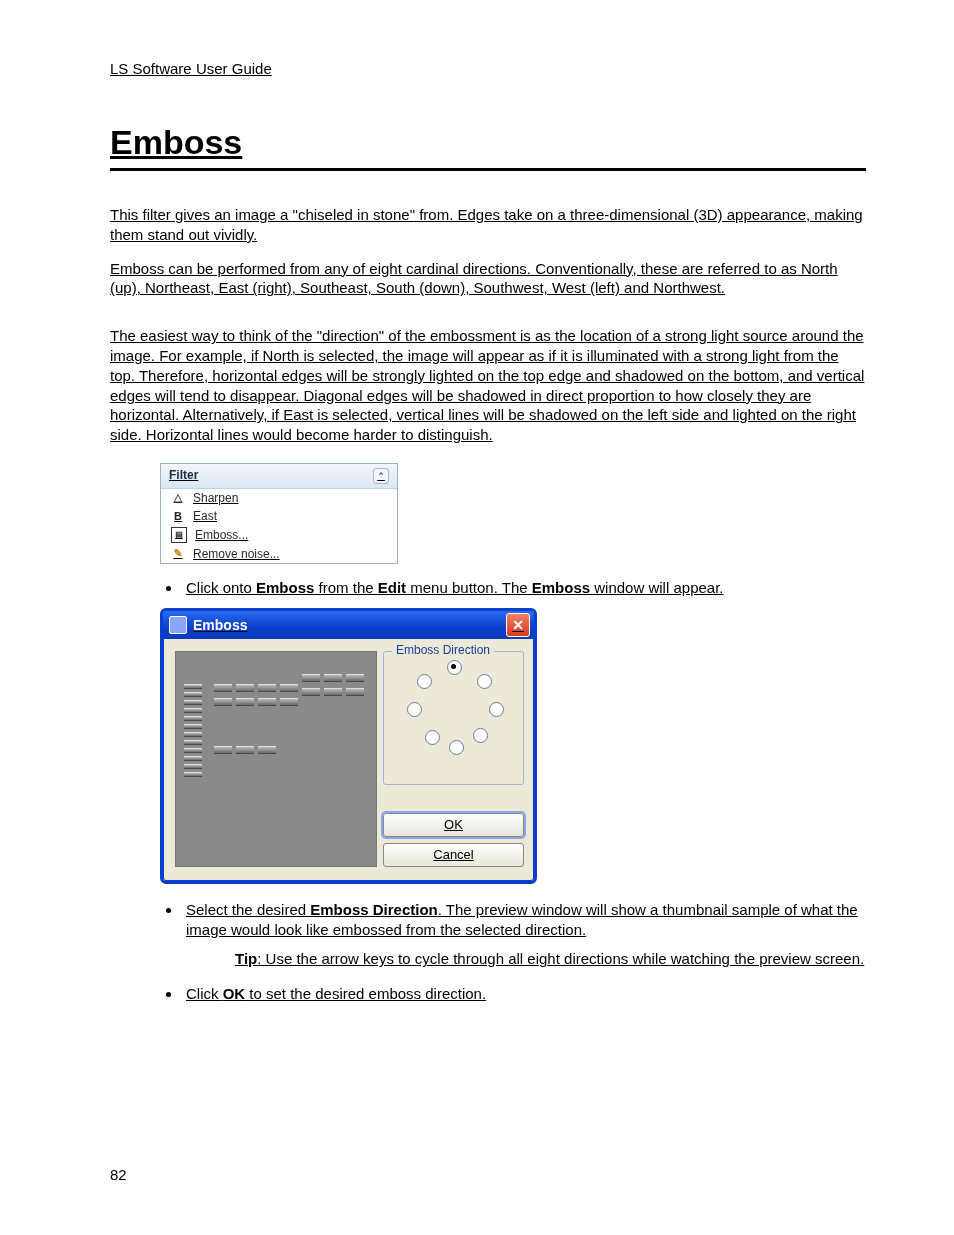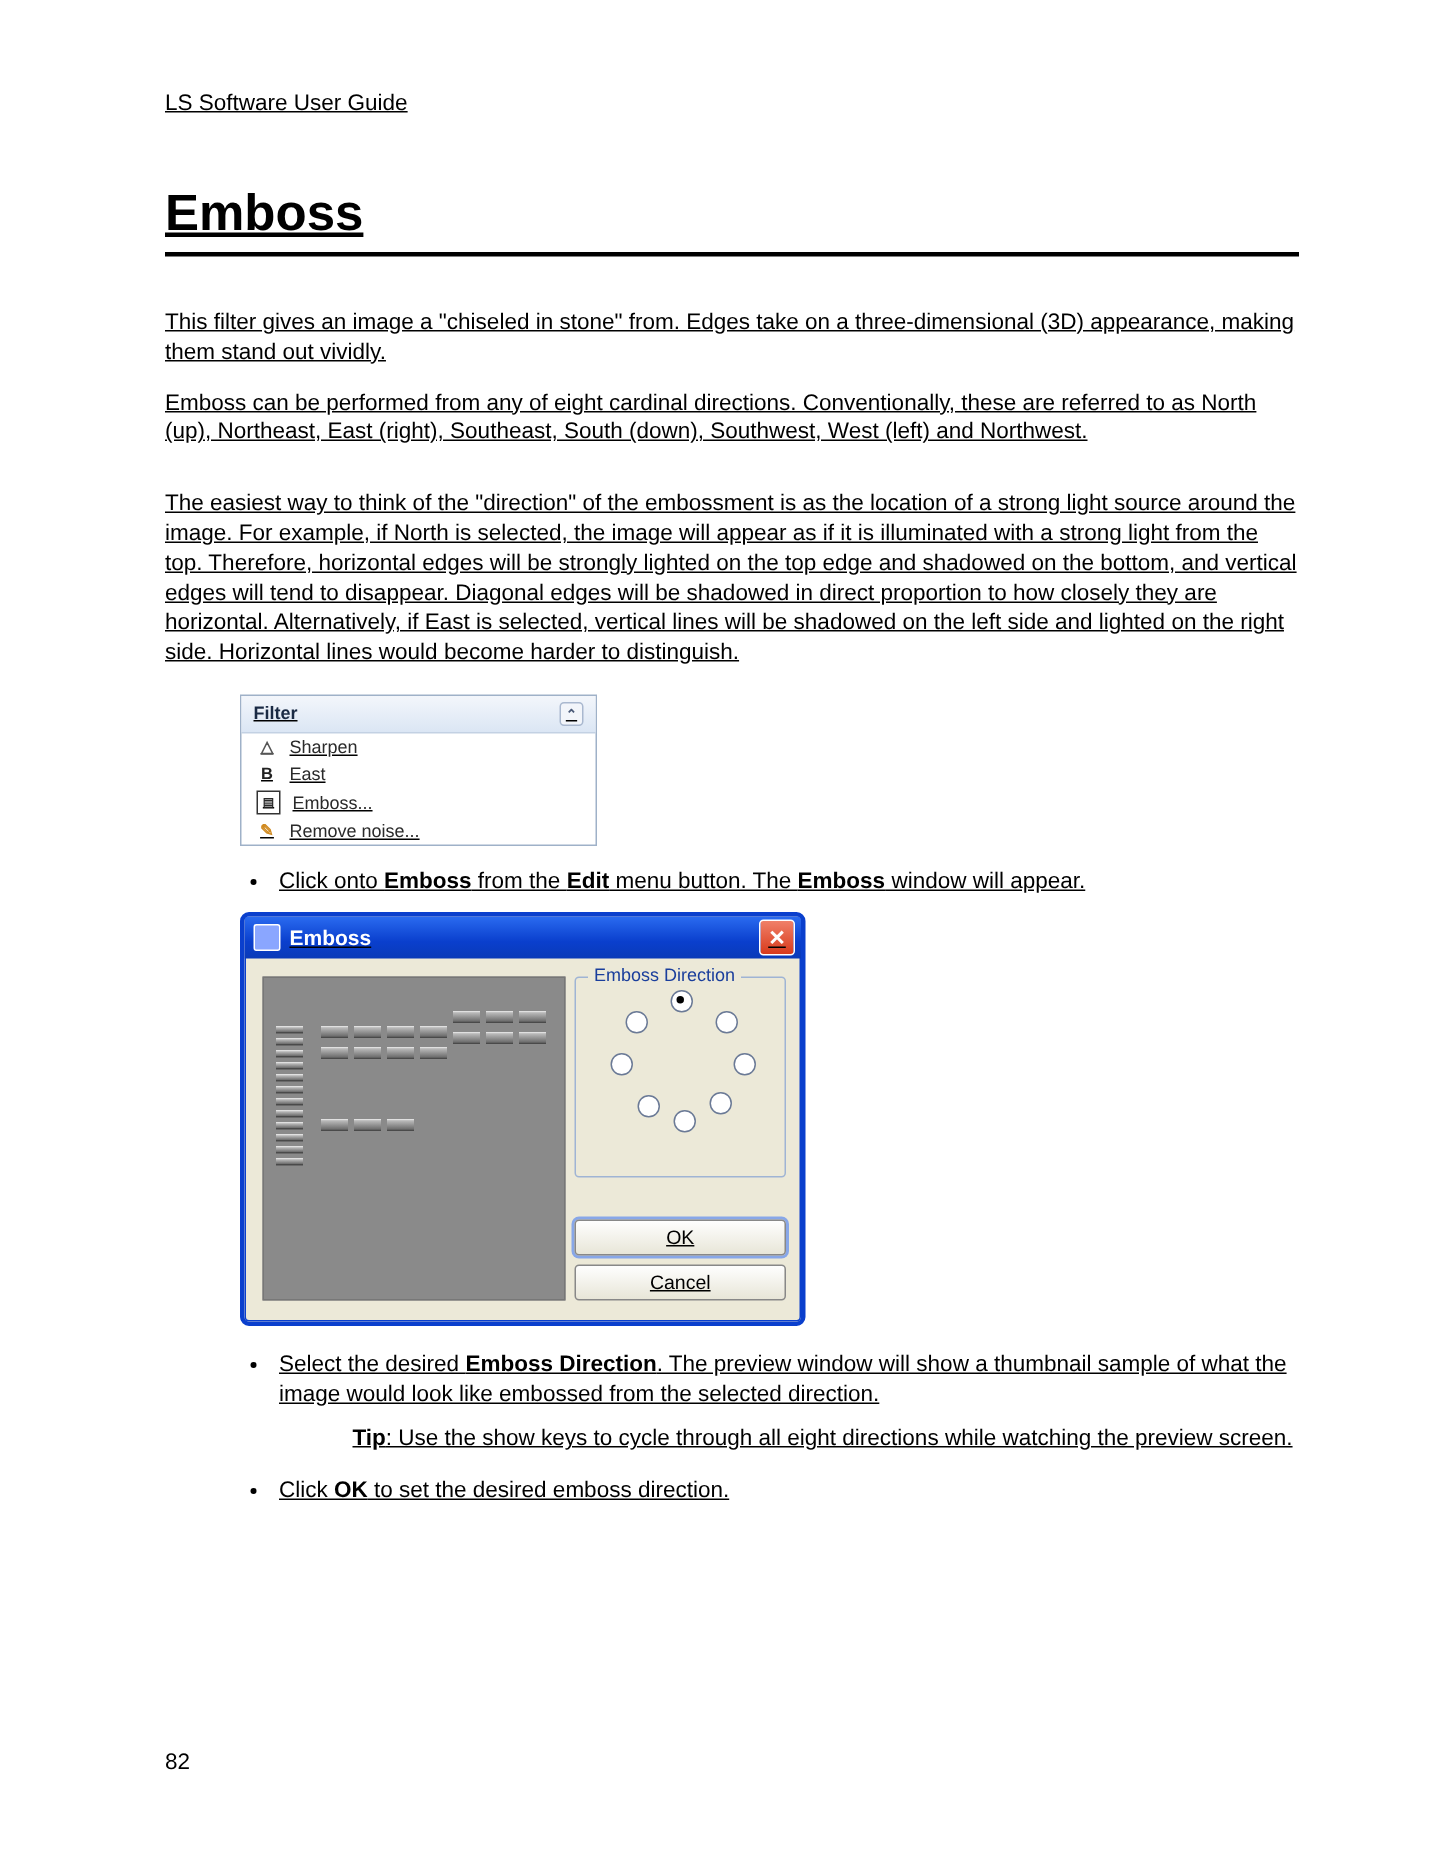--- a/index.html
+++ b/index.html
@@ -355,21 +355,21 @@
     </div>
   </div>
 
   <ul class="bullets">
     <li>
       <span>Select the desired </span><b>Emboss Direction</b><span>. The preview window will show a thumbnail sample of what the image would look like embossed from the selected direction.</span>
     </li>
   </ul>
 
   <div class="tip-line">
-    <span class="tip-label">Tip</span><span>:   Use the show keys to cycle through all eight directions while watching the preview screen.</span>
+    <span class="tip-label">Tip</span><span>:   Use the arrow keys to cycle through all eight directions while watching the preview screen.</span>
   </div>
 
   <ul class="bullets" style="margin-top:4px;">
     <li>
       <span>Click </span><b>OK</b><span> to set the desired emboss direction.</span>
     </li>
   </ul>
 
   <div class="page-number">82</div>
 </div>

